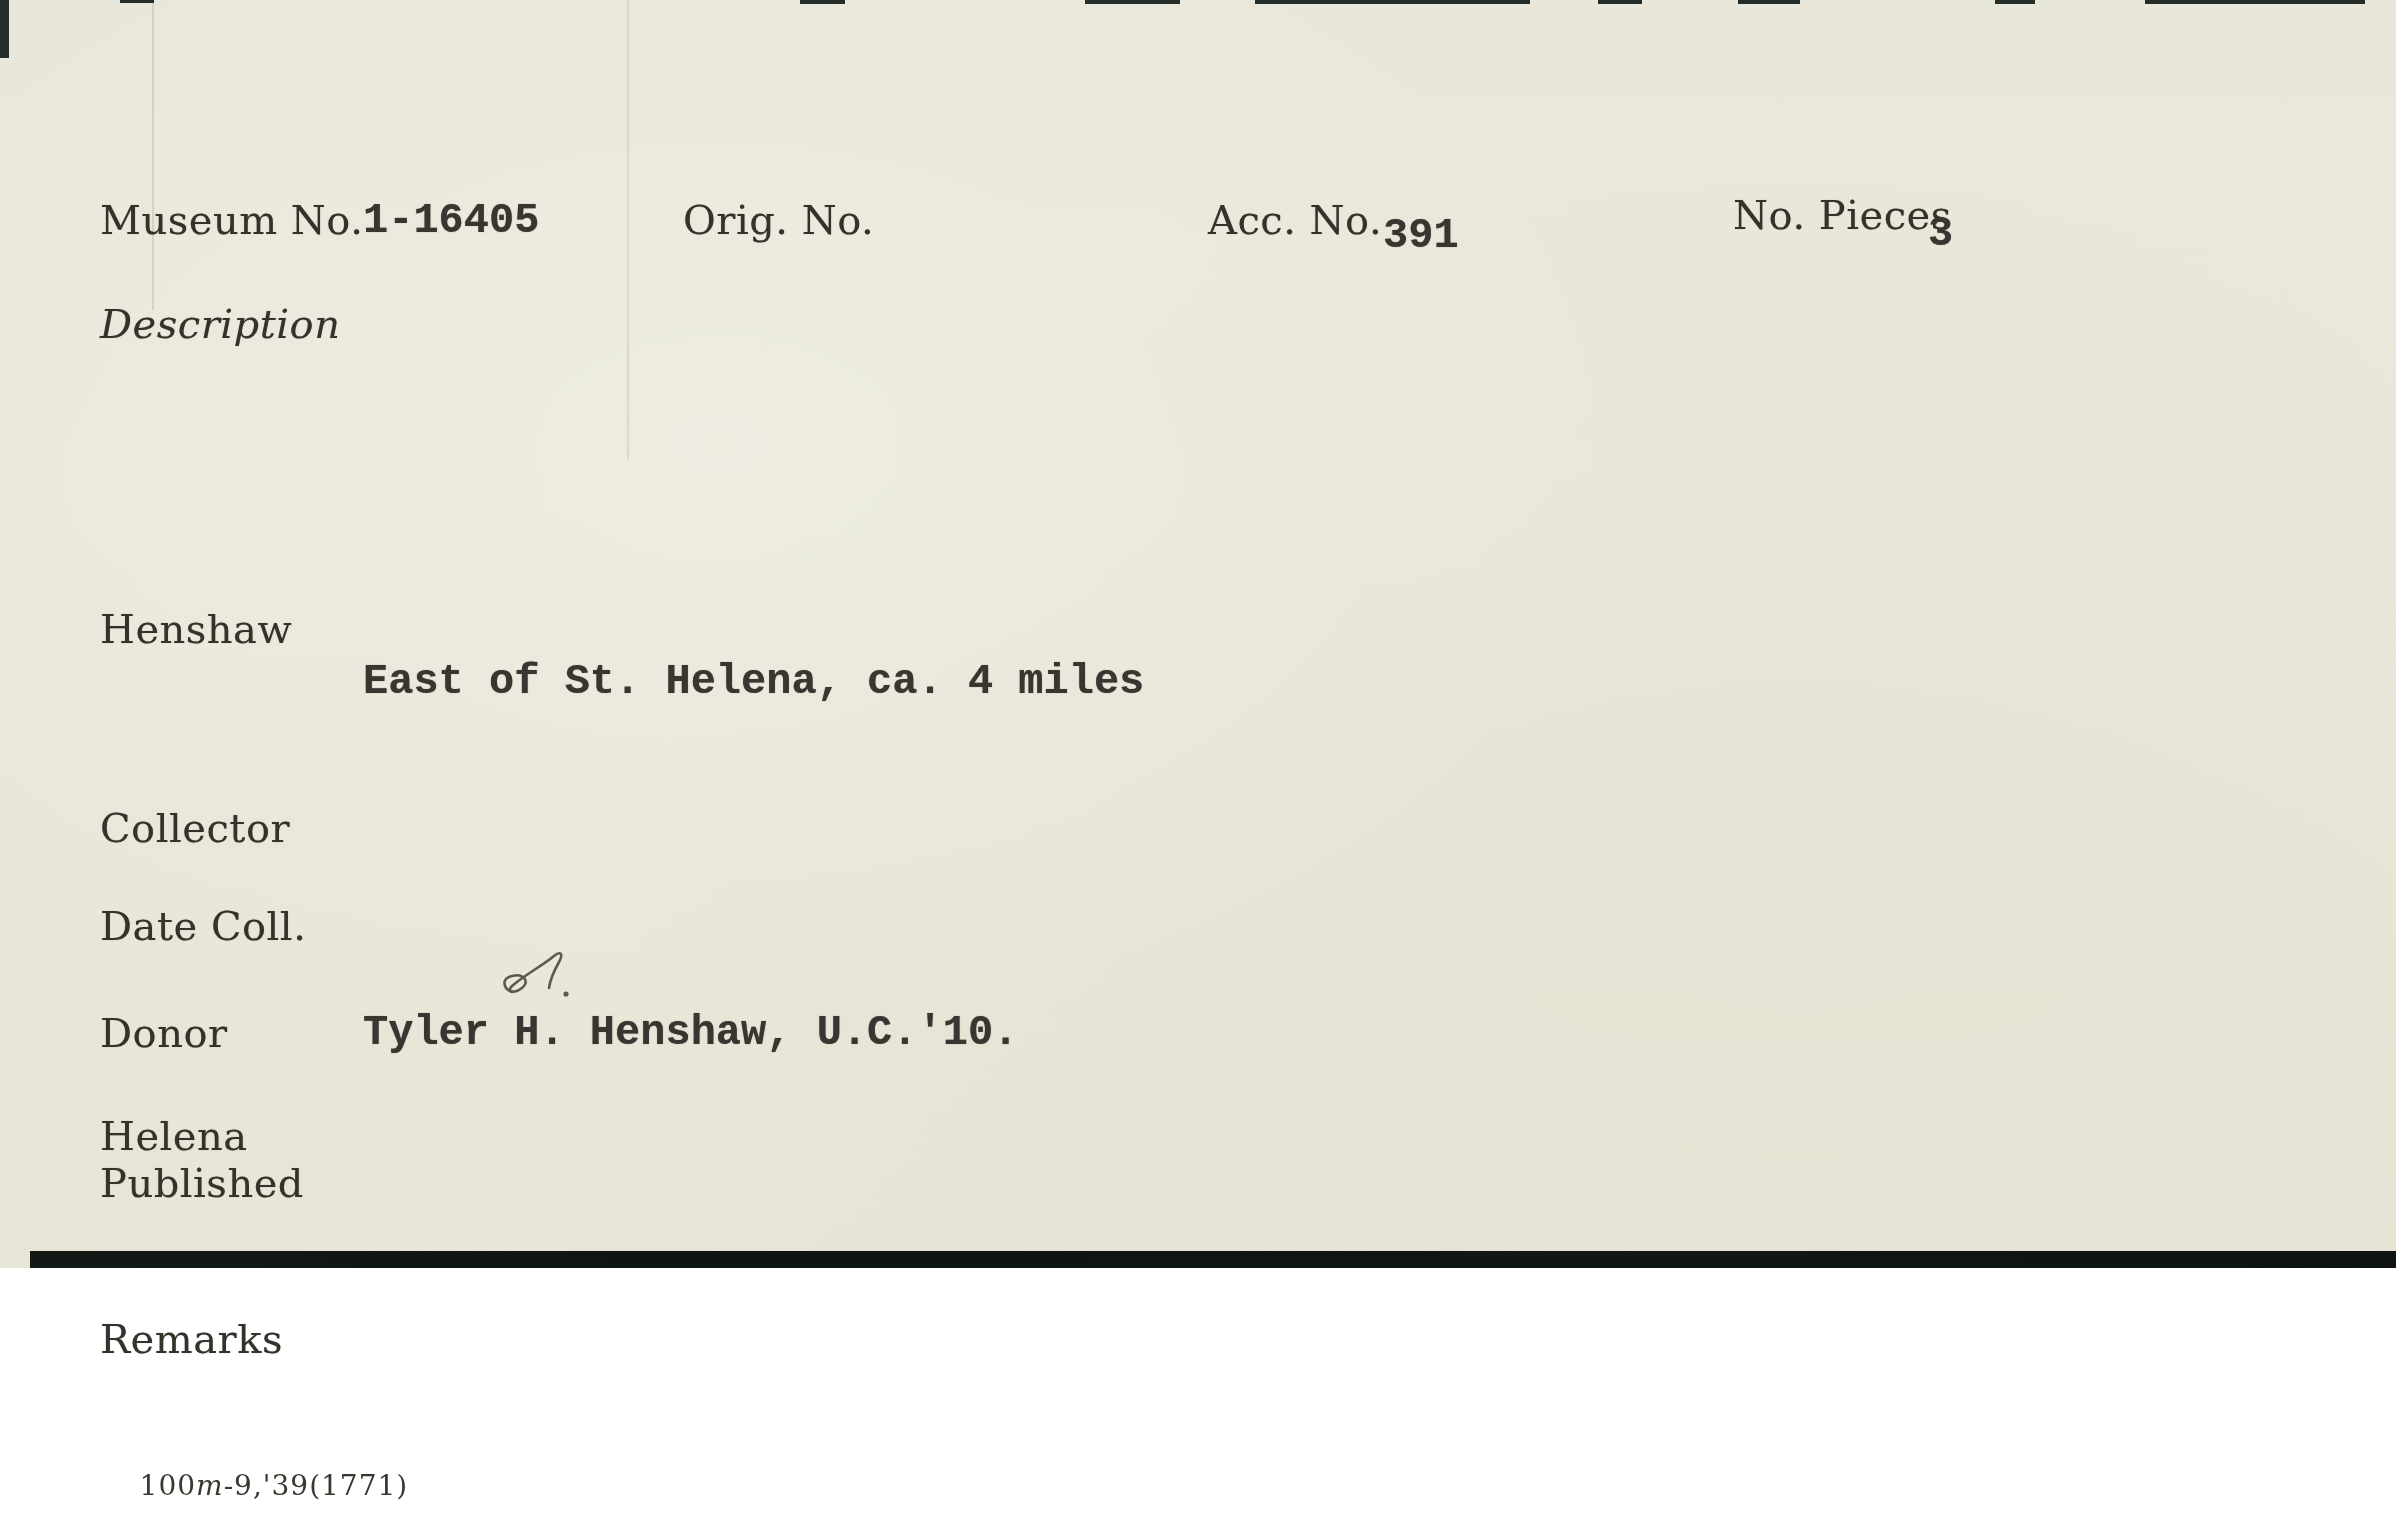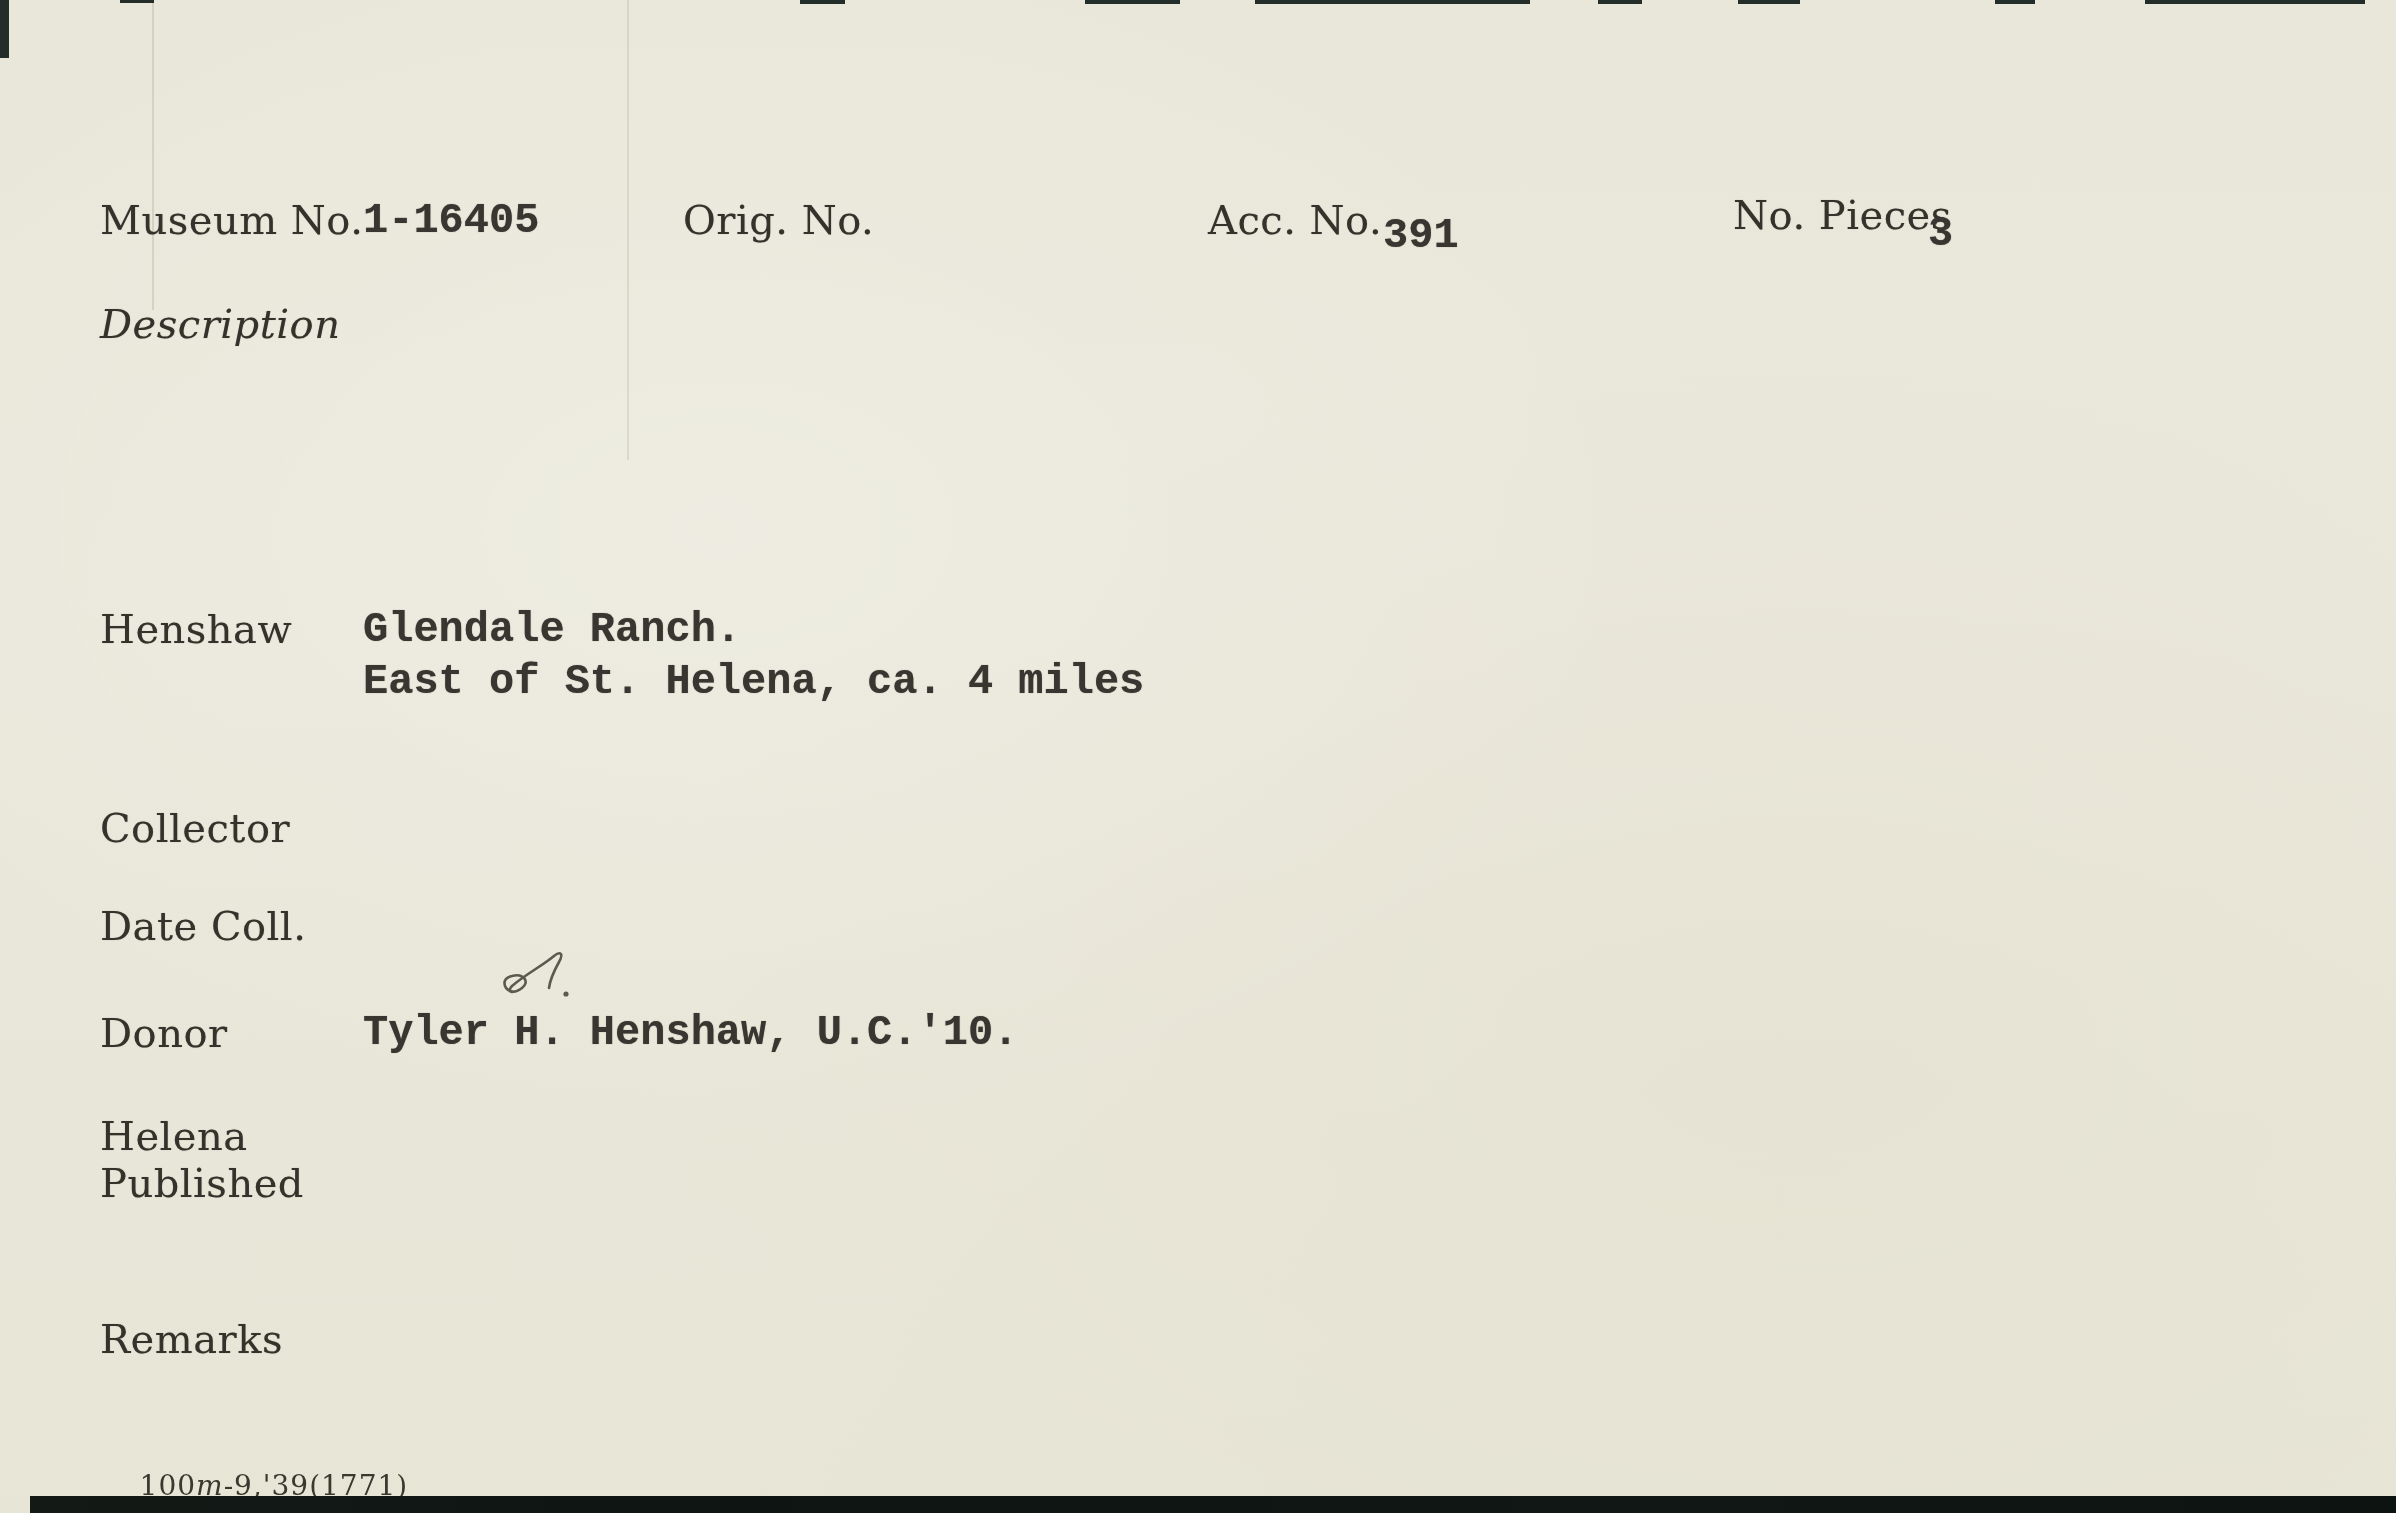--- a/index.html
+++ b/index.html
@@ -3,21 +3,21 @@
 <meta charset="utf-8">
 <style>
   html, body {
     margin: 0; padding: 0;
     width: 2396px; height: 1513px;
     overflow: hidden;
     font-family: "DejaVu Serif", "Liberation Serif", serif;
   }
   .scan {
     position: relative;
-    width: 2396px; height: 1513px;
+    width: 2396px; height: 1268px;
     background:
       radial-gradient(ellipse 1400px 900px at 30% 35%, rgba(255,255,252,0.20), rgba(255,255,252,0) 70%),
       radial-gradient(ellipse 1600px 1000px at 75% 70%, rgba(222,218,198,0.25), rgba(222,218,198,0) 75%),
       linear-gradient(180deg, #e9e7d9 0%, #eae8db 40%, #e7e5d6 100%);
   }
   .label {
     position: absolute;
     font-family: "DejaVu Serif", "Liberation Serif", serif;
     font-size: 40px;
     line-height: 46px;
@@ -93,21 +93,20 @@
 
   <span class="label" style="left:1208px; top:197px;">Acc. No.</span>
   <span class="typed" style="left:1383px; top:211px;">391</span>
 
   <span class="label" style="left:1733px; top:192px;">No. Pieces</span>
   <span class="typed" style="left:1928px; top:209px;">3</span>
 
   <span class="label" style="left:100px; top:301px;font-style:italic;">Description</span>
 
   <span class="label" style="left:100px; top:606px;">Henshaw</span>
-  <span class="typed" style="left:363px; top:605px;">Glendale Ranch.</span>
   <span class="typed" style="left:363px; top:657px;">East of St. Helena, ca. 4 miles</span>
 
   <span class="label" style="left:100px; top:805px;">Collector</span>
 
   <span class="label" style="left:100px; top:903px;">Date Coll.</span>
 
   <span class="handwritten" title="">
     <svg width="100" height="62" viewBox="0 0 100 62">
       <path d="M14 44 C4 40 4 30 14 28 C26 25 32 34 24 40 C16 46 8 44 14 38 C28 26 44 18 56 8 C62 3 66 5 61 14 C56 23 52 32 51 40" fill="none" stroke="#5c594f" stroke-width="2.6" stroke-linecap="round"></path>
       <circle cx="68" cy="46" r="2.6" fill="#5c594f"></circle>

